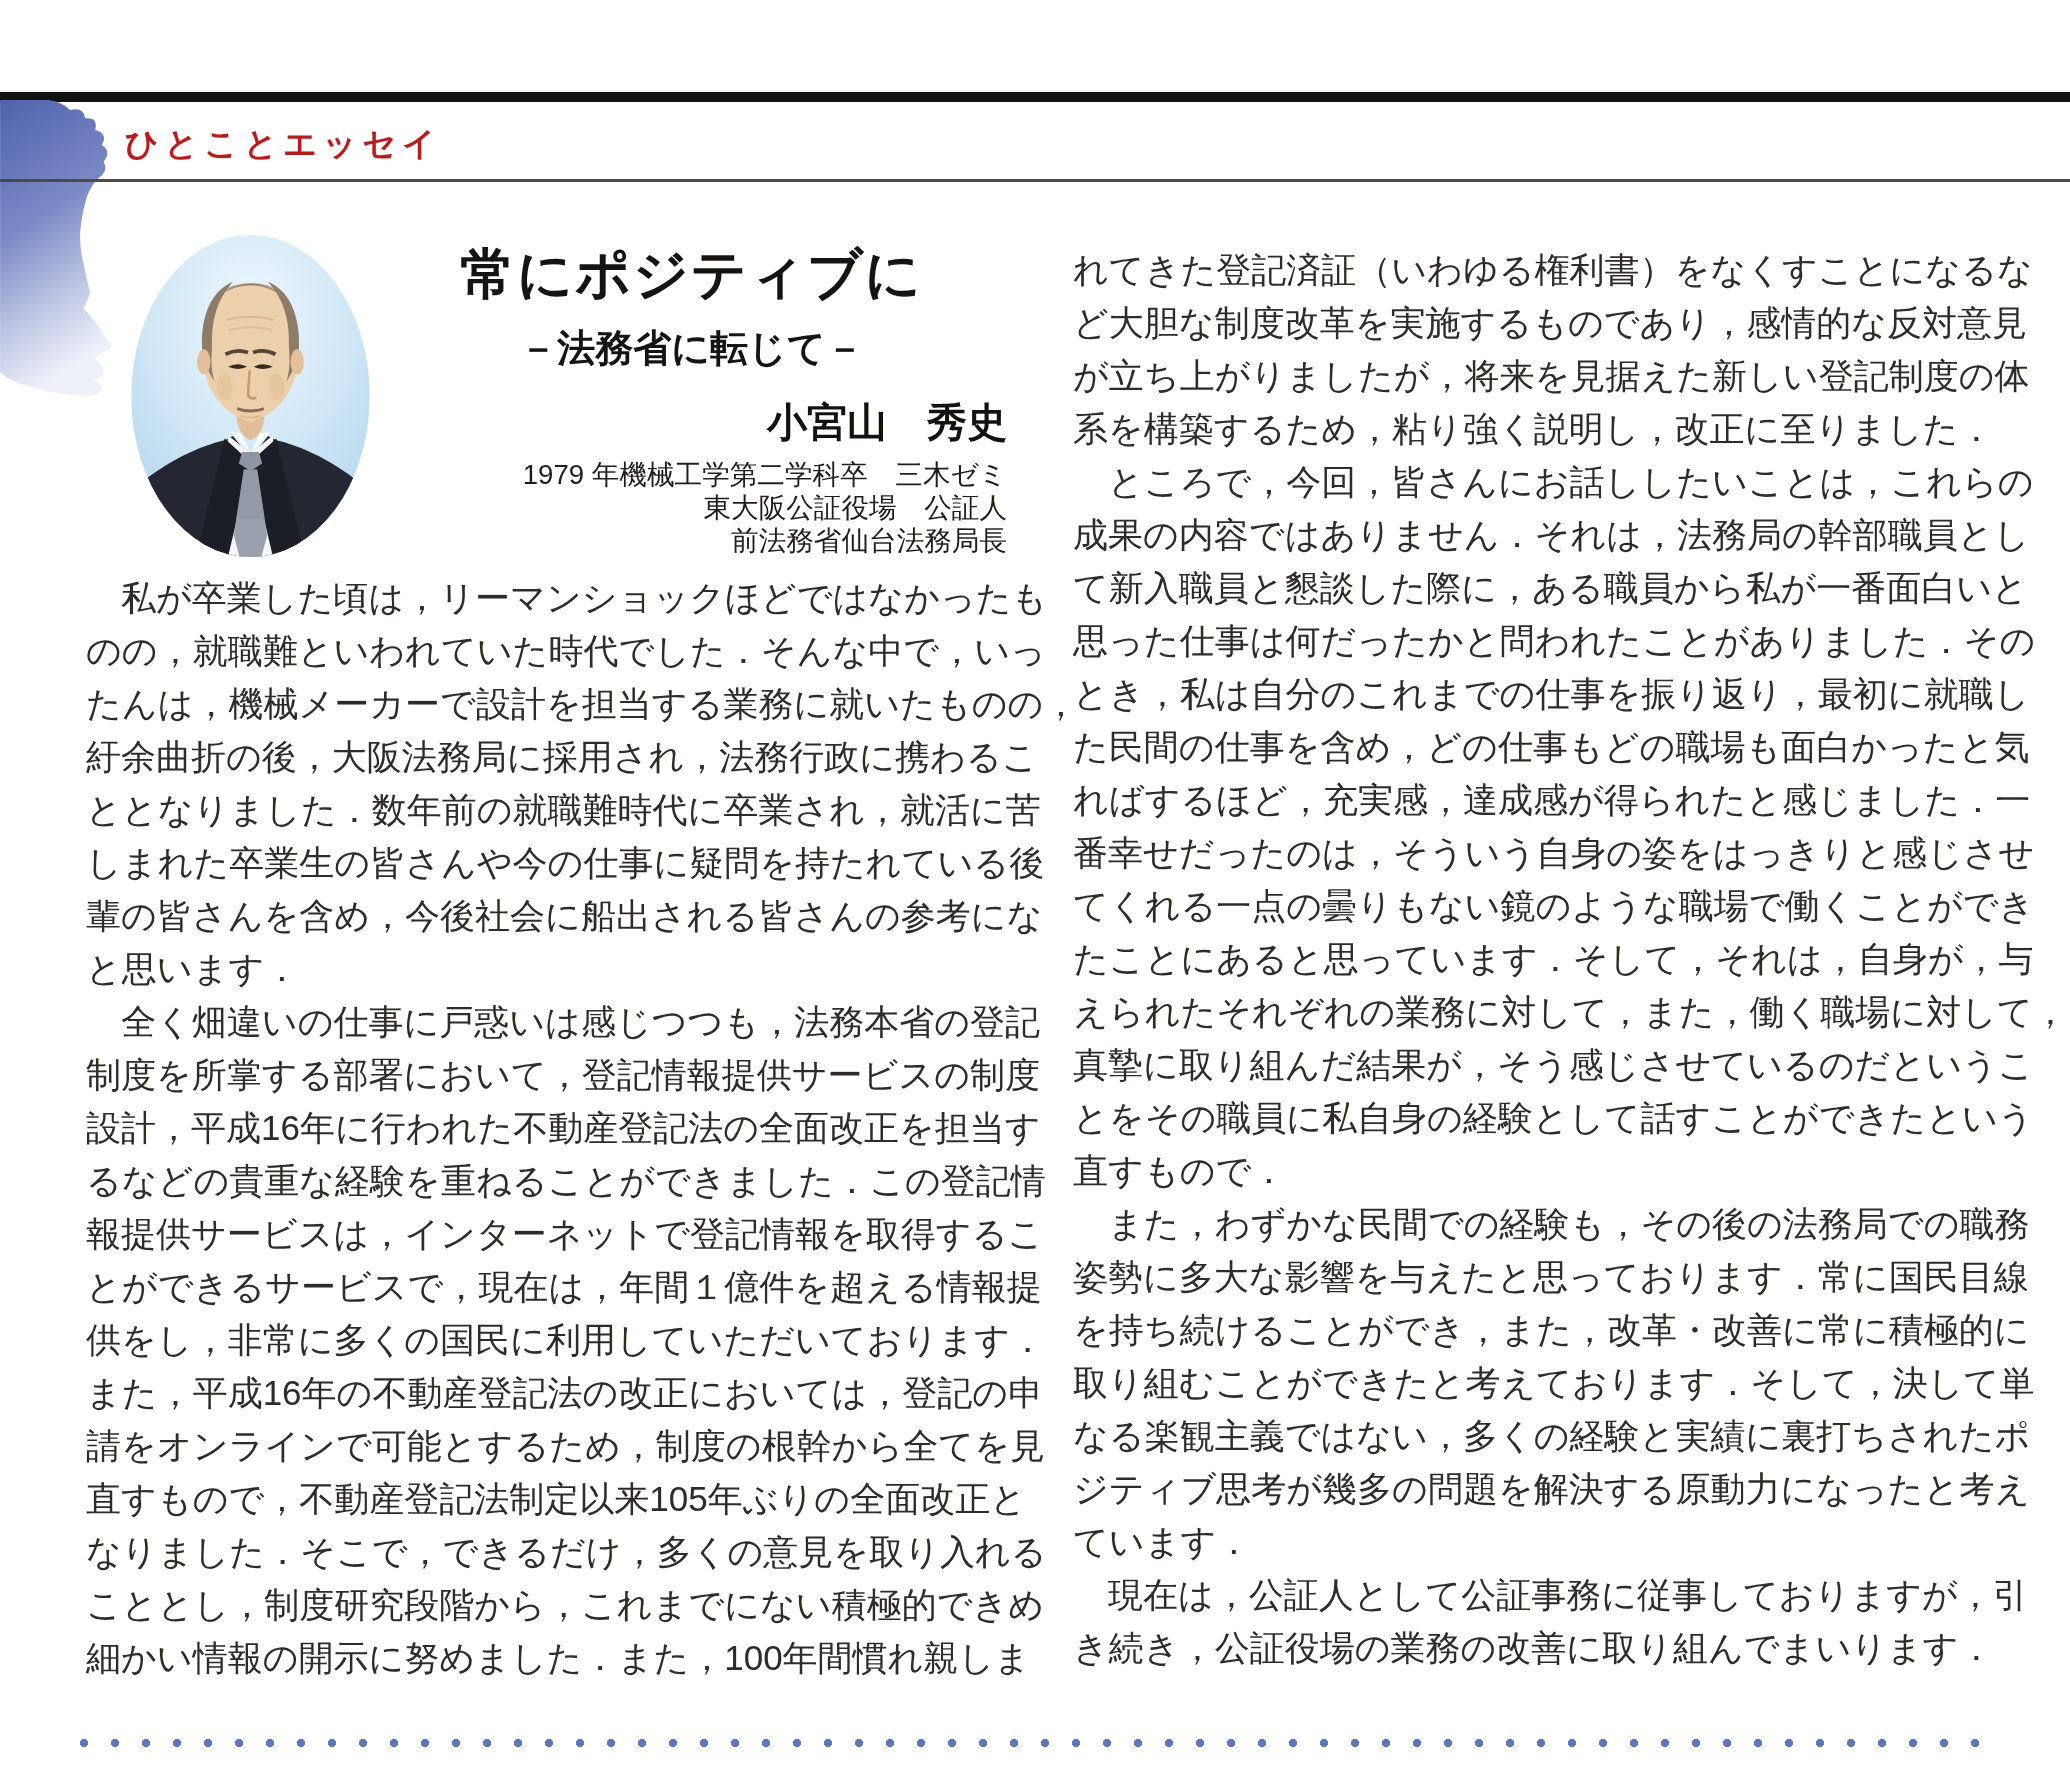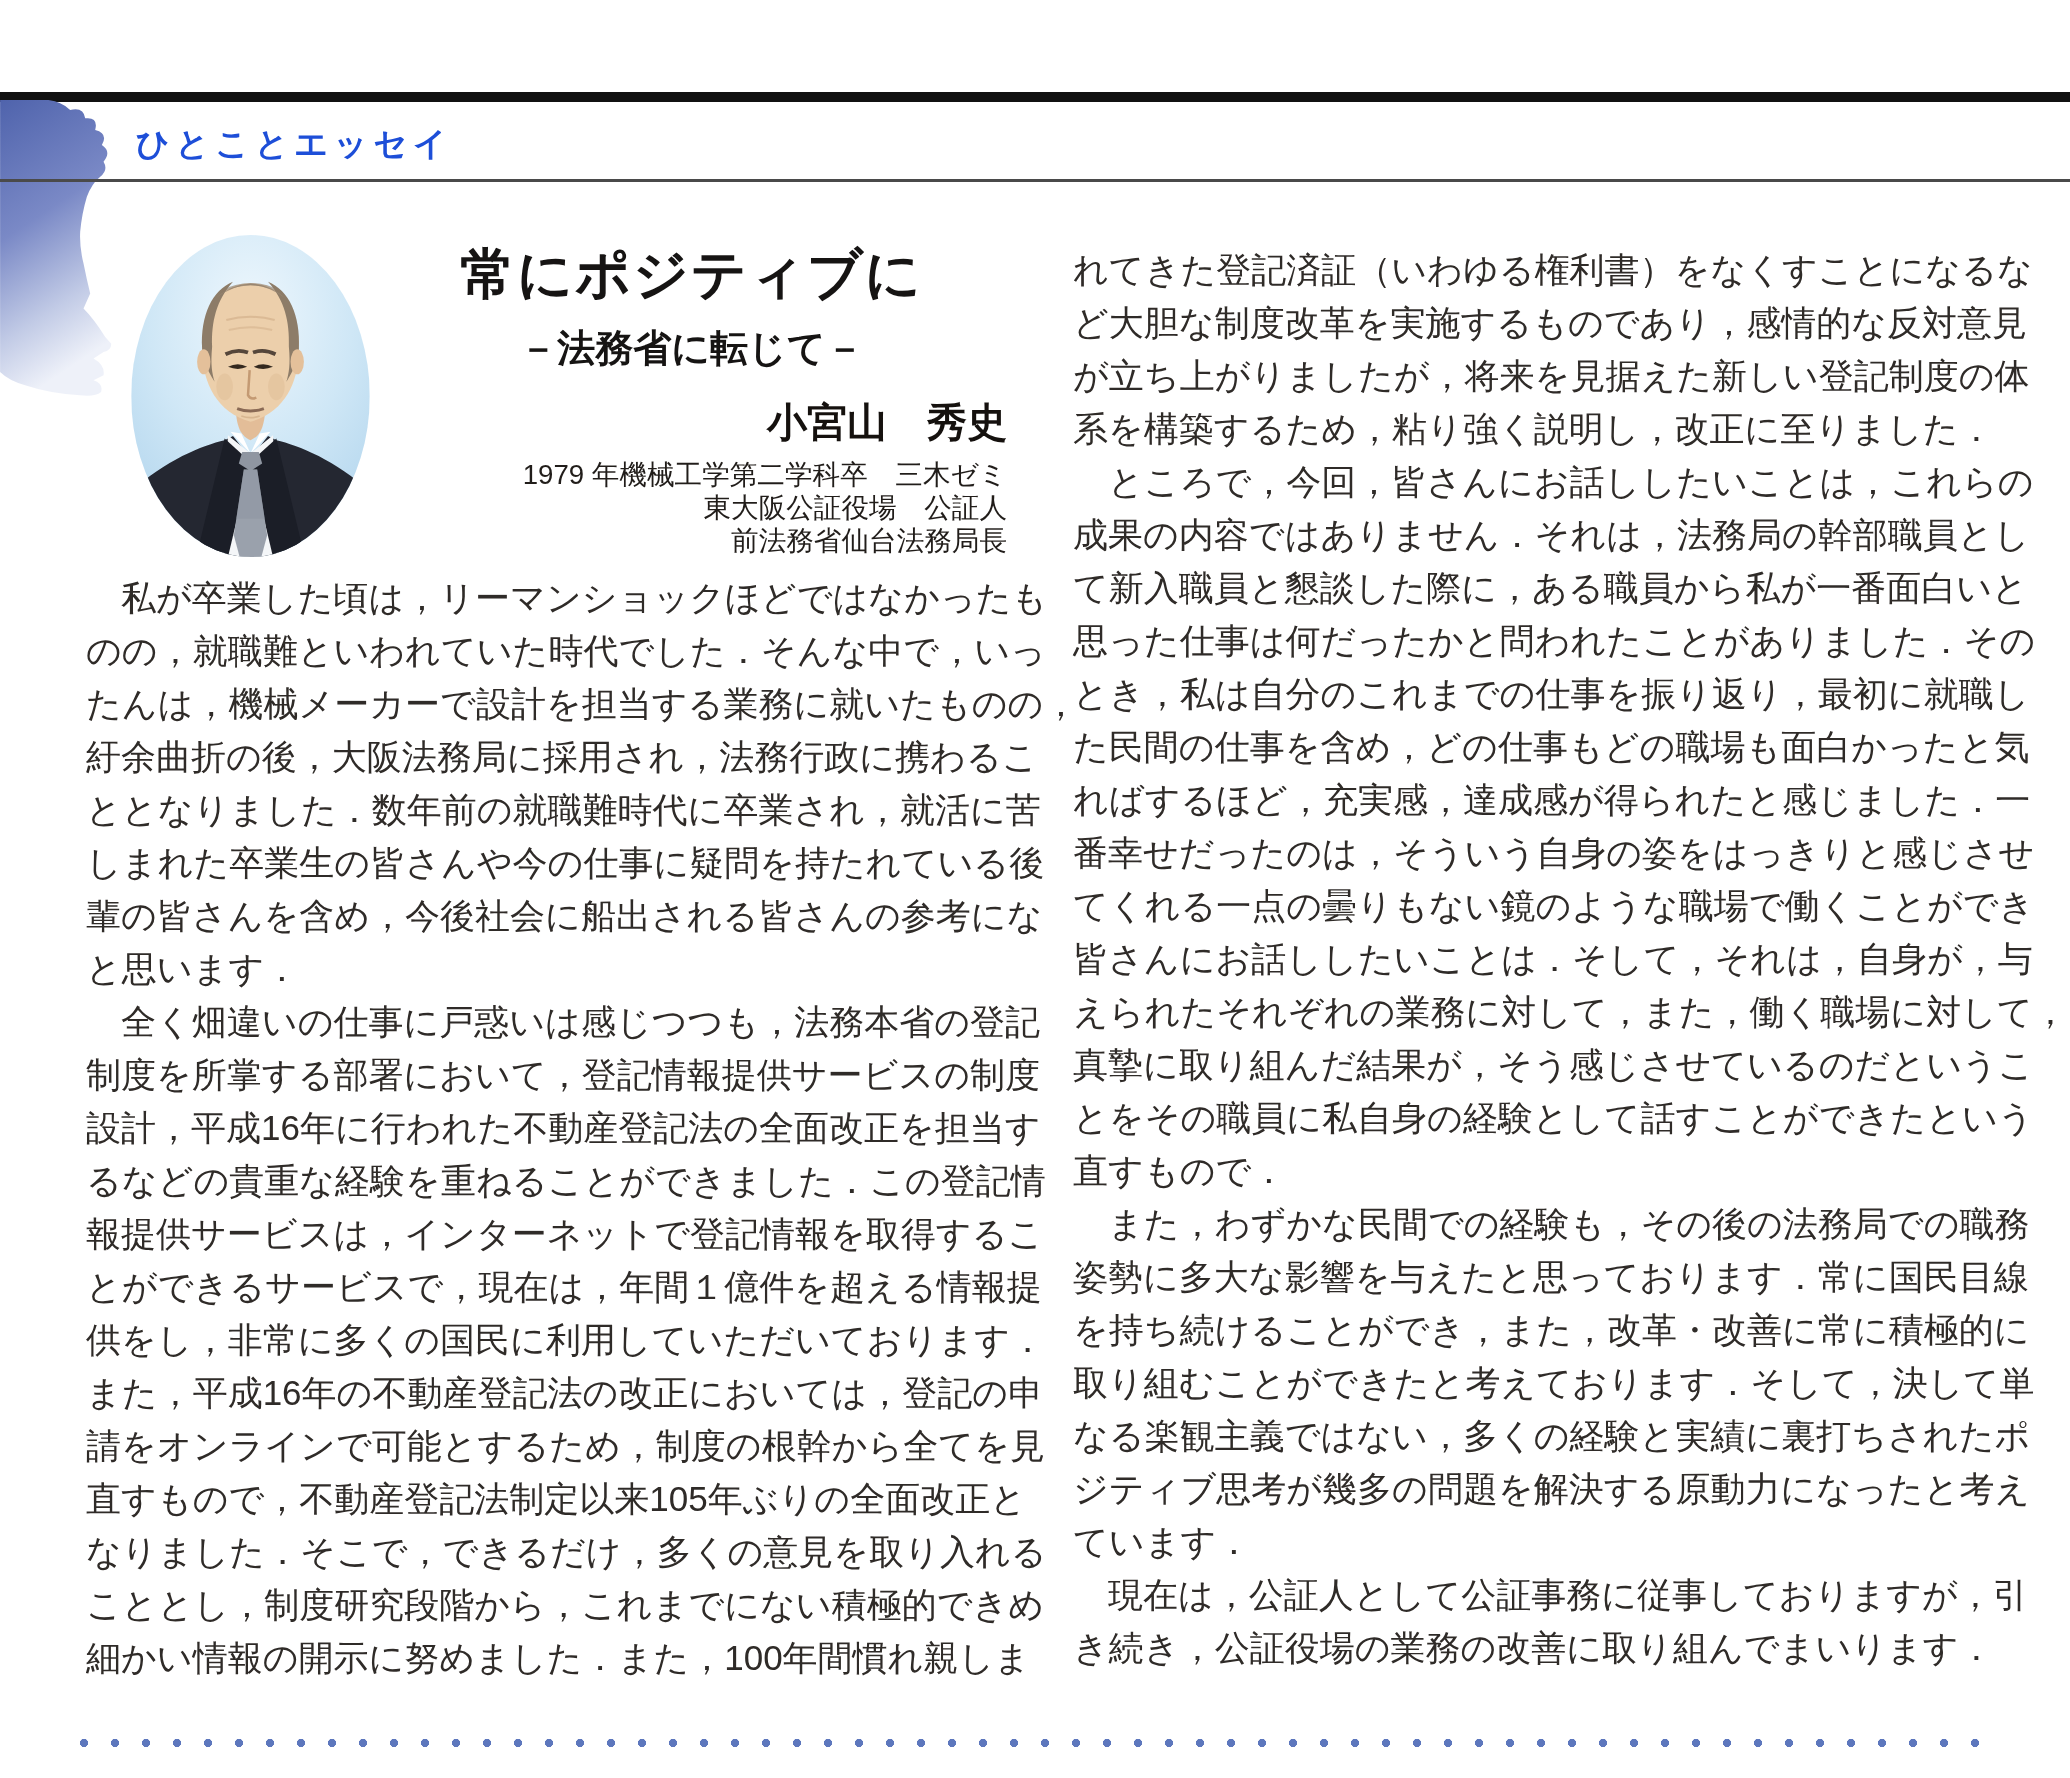--- a/index.html
+++ b/index.html
@@ -4,22 +4,22 @@
 <style>
   html,body{margin:0;padding:0;}
   body{width:2071px;height:1778px;background:#ffffff;overflow:hidden;
        font-family:"Liberation Sans","DejaVu Sans",sans-serif;}
   .page{position:relative;width:2071px;height:1778px;background:#fff;}
 
   .top-bar{position:absolute;left:0;top:92px;width:2071px;height:10px;background:#111111;}
 
   .silhouette{position:absolute;left:0;top:100px;width:117px;height:297px;}
 
-  .masthead{position:absolute;left:136px;top:124px;height:40px;
-            font-size:33px;font-weight:bold;color:#1d4ed8;letter-spacing:5.8px;
+  .masthead{position:absolute;left:125px;top:124px;height:40px;
+            font-size:33px;font-weight:bold;color:#b91c1c;letter-spacing:5.8px;
             line-height:40px;}
   .head-rule{position:absolute;left:0;top:179px;width:2071px;height:2.5px;background:#4a4a4a;}
 
   .portrait{position:absolute;left:131px;top:235px;width:239px;height:322px;}
 
   .title-block{position:absolute;left:376px;top:244px;width:631px;}
   .essay-title{margin:0;text-align:center;font-size:55px;line-height:60px;
                font-weight:900;color:#161413;letter-spacing:1.7px;}
   .essay-subtitle{margin-top:23px;text-align:center;font-size:38px;line-height:43px;
                   font-weight:800;color:#161413;}
@@ -163,21 +163,21 @@
       <div class="tline">系を構築するため，粘り強く説明し，改正に至りました．</div>
       <div class="tline">　ところで，今回，皆さんにお話ししたいことは，これらの</div>
       <div class="tline">成果の内容ではありません．それは，法務局の幹部職員とし</div>
       <div class="tline">て新入職員と懇談した際に，ある職員から私が一番面白いと</div>
       <div class="tline">思った仕事は何だったかと問われたことがありました．その</div>
       <div class="tline">とき，私は自分のこれまでの仕事を振り返り，最初に就職し</div>
       <div class="tline">た民間の仕事を含め，どの仕事もどの職場も面白かったと気</div>
       <div class="tline">ればするほど，充実感，達成感が得られたと感じました．一</div>
       <div class="tline">番幸せだったのは，そういう自身の姿をはっきりと感じさせ</div>
       <div class="tline">てくれる一点の曇りもない鏡のような職場で働くことができ</div>
-      <div class="tline">皆さんにお話ししたいことは．そして，それは，自身が，与</div>
+      <div class="tline">たことにあると思っています．そして，それは，自身が，与</div>
       <div class="tline">えられたそれぞれの業務に対して，また，働く職場に対して，</div>
       <div class="tline">真摯に取り組んだ結果が，そう感じさせているのだというこ</div>
       <div class="tline">とをその職員に私自身の経験として話すことができたという</div>
       <div class="tline">直すもので．</div>
       <div class="tline">　また，わずかな民間での経験も，その後の法務局での職務</div>
       <div class="tline">姿勢に多大な影響を与えたと思っております．常に国民目線</div>
       <div class="tline">を持ち続けることができ，また，改革・改善に常に積極的に</div>
       <div class="tline">取り組むことができたと考えております．そして，決して単</div>
       <div class="tline">なる楽観主義ではない，多くの経験と実績に裏打ちされたポ</div>
       <div class="tline">ジティブ思考が幾多の問題を解決する原動力になったと考え</div>

